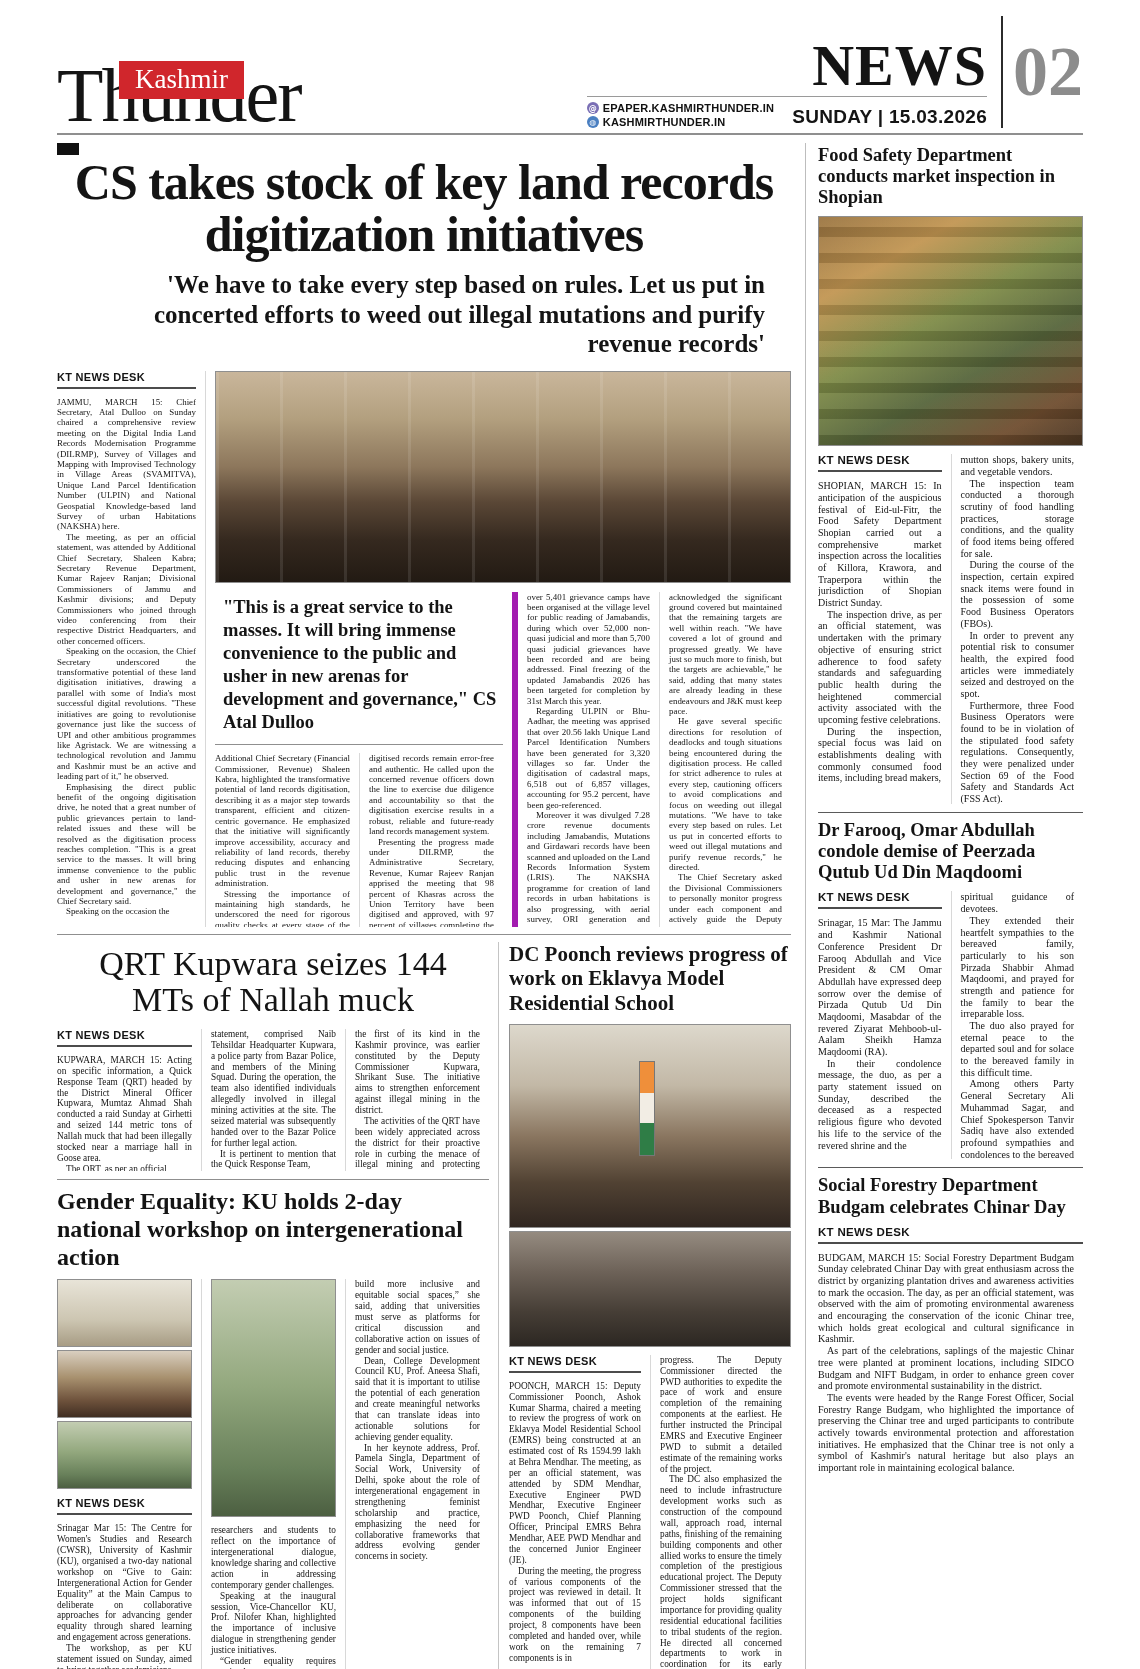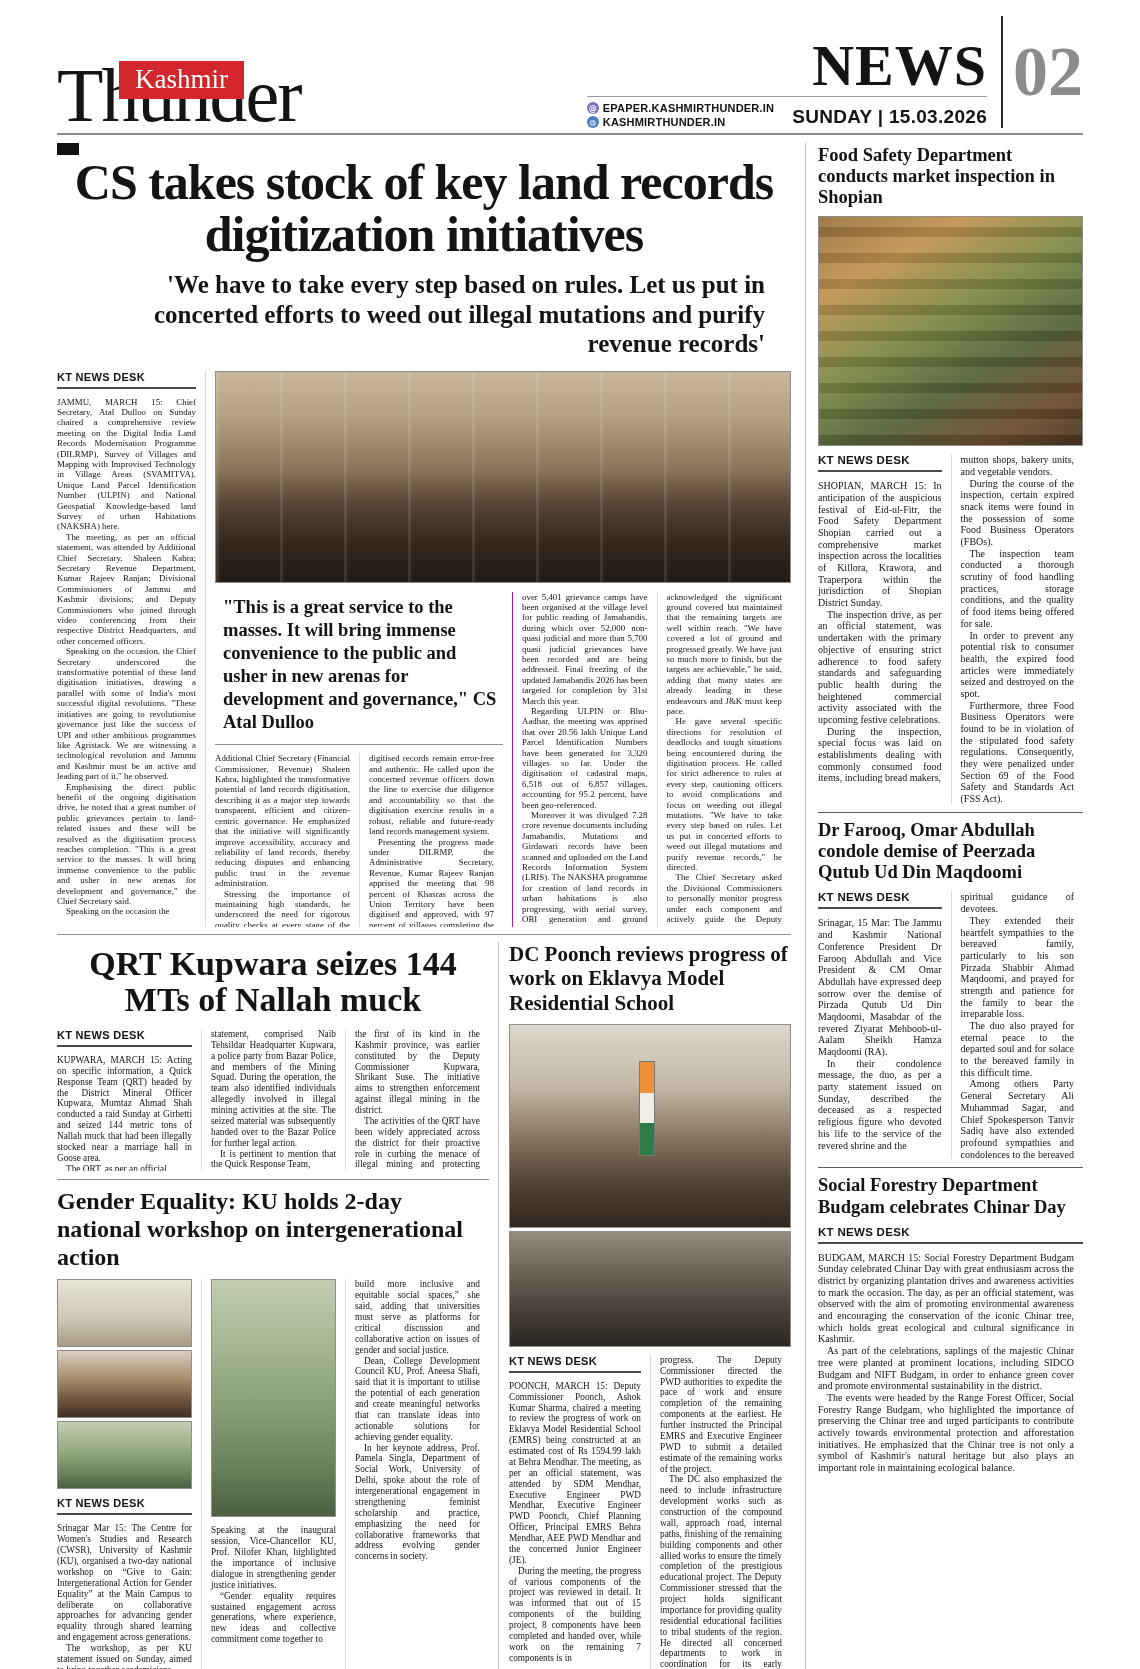--- a/index.html
+++ b/index.html
@@ -57,29 +57,29 @@
   .ma-body{display:flex;height:556px;overflow:hidden;font-size:8.9px;}
   .ma-col1{width:148px;flex:0 0 auto;padding-right:9px;}
   .ma-right{flex:1;border-left:1px solid #d8d8d8;padding-left:9px;display:flex;flex-direction:column;}
   .ma-photo{height:212px;margin-bottom:9px;flex:0 0 auto;}
   .ma-bottom{display:flex;flex:1;overflow:hidden;}
   .ma-bl{width:288px;flex:0 0 auto;display:flex;flex-direction:column;padding-right:9px;}
   .pull-quote{font-size:18.5px;font-weight:bold;line-height:1.25;padding:4px 2px 10px 8px;
               border-bottom:1px solid #8f8f8f;margin-bottom:8px;}
   .ma-bl-cols{display:flex;flex:1;overflow:hidden;}
   .ma-bl-cols .ncol{width:50%;}
-  .ma-br{flex:1;display:flex;border-left:1px solid #a21caf;padding-left:9px;overflow:hidden;}
+  .ma-br{flex:1;display:flex;border-left:6px solid #a21caf;padding-left:9px;overflow:hidden;}
   .ma-br .ncol{width:50%;}
   .ncol+.ncol{border-left:1px solid #d8d8d8;padding-left:9px;}
   .ncol{padding-right:9px;box-sizing:border-box;}
   
   .band2{display:flex;border-top:1px solid #8f8f8f;margin-top:7px;padding-top:7px;}
   .b2-left{width:432px;flex:0 0 auto;}
   .b2-right{flex:1;border-left:1px solid #c4c4c4;margin-left:9px;padding-left:10px;}
-  .qrt-head{font-size:34px;font-weight:bold;text-align:center;line-height:1.08;margin:4px 18px 10px;}
+  .qrt-head{font-size:34px;font-weight:normal;text-align:center;line-height:1.08;margin:4px 18px 10px;}
   .qrt-cols{display:flex;height:142px;overflow:hidden;font-size:9.3px;}
   .qrt-cols .ncol{width:33.33%;}
   .gender{border-top:1px solid #8f8f8f;margin-top:8px;padding-top:6px;}
   .gender-head{font-size:24px;font-weight:bold;line-height:1.16;margin:2px 0 8px;}
   .gender-cols{display:flex;height:452px;overflow:hidden;font-size:9.3px;}
   .gender-cols .ncol{width:33.33%;display:flex;flex-direction:column;}
   .gc-photos{display:flex;flex-direction:column;gap:3px;margin-bottom:8px;flex:0 0 auto;}
   .gc-photos .photo{height:68px;}
   .g2-photo{height:238px;margin-bottom:8px;flex:0 0 auto;}
   
@@ -218,20 +218,21 @@
                 </div>
                 <div class="byline">KT NEWS DESK</div>
                 <div>
                     <p>Srinagar Mar 15: The Centre for Women's Studies and Research (CWSR), University of Kashmir (KU), organised a two-day national workshop on “Give to Gain: Intergenerational Action for Gender Equality” at the Main Campus to deliberate on collaborative approaches for advancing gender equality through shared learning and engagement across generations.</p>
                     <p>The workshop, as per KU statement issued on Sunday, aimed to bring together academicians,</p>
                   </div>
               </div>
               <div class="ncol">
                 <div class="photo g2-photo ph-outdoor"></div>
                 <div>
+                    <p>researchers and students to reflect on the importance of intergenerational dialogue, knowledge sharing and collective action in addressing contemporary gender challenges.</p>
                     <p>Speaking at the inaugural session, Vice-Chancellor KU, Prof. Nilofer Khan, highlighted the importance of inclusive dialogue in strengthening gender justice initiatives.</p>
                     <p>“Gender equality requires sustained engagement across generations, where experience, new ideas and collective commitment come together to</p>
                   </div>
               </div>
               <div class="ncol">
                   <p>build more inclusive and equitable social spaces,” she said, adding that universities must serve as platforms for critical discussion and collaborative action on issues of gender and social justice.</p>
                   <p>Dean, College Development Council  KU, Prof. Aneesa Shafi, said that it is important to utilise the potential of each generation and create meaningful networks that can translate ideas into actionable solutions for achieving gender equality.</p>
                   <p>In her keynote address, Prof. Pamela Singla, Department of Social Work, University of Delhi, spoke about the role of intergenerational engagement in strengthening feminist scholarship and practice, emphasizing the need for collaborative frameworks that address evolving gender concerns in society.</p>
                 </div>
             </div>
@@ -270,22 +271,22 @@
           <div class="ncol">
             <div class="byline">KT NEWS DESK</div>
             <div>
                 <p>SHOPIAN, MARCH 15: In anticipation of the auspicious festival of Eid-ul-Fitr, the Food Safety Department Shopian carried out a comprehensive market inspection across the localities of Killora, Krawora, and Traperpora within the jurisdiction of Shopian District Sunday.</p>
                 <p>The inspection drive, as per an official statement, was undertaken with the primary objective of ensuring strict adherence to food safety standards and safeguarding public health during the heightened commercial activity associated with the upcoming festive celebrations.</p>
                 <p>During the inspection, special focus was laid on establishments dealing with commonly consumed food items, including bread makers,</p>
               </div>
           </div>
           <div class="ncol">
               <p>mutton shops, bakery units, and vegetable vendors.</p>
+              <p>The inspection team conducted a thorough scrutiny of food handling practices, storage conditions, and the quality of food items being offered for sale.</p>
               <p>During the course of the inspection, certain expired snack items were found in the possession of some Food Business Operators (FBOs).</p>
-              <p>The inspection team conducted a thorough scrutiny of food handling practices, storage conditions, and the quality of food items being offered for sale.</p>
               <p>In order to prevent any potential risk to consumer health, the expired food articles were immediately seized and destroyed on the spot.</p>
               <p>Furthermore, three Food Business Operators were found to be in violation of the stipulated food safety regulations. Consequently, they were penalized under Section 69 of the Food Safety and Standards Act (FSS Act).</p>
             </div>
         </div>
       </div>
 
       <div class="rail-sep"></div>
 
       <div>
         <h2 class="rail-art-head">Dr Farooq, Omar Abdullah condole demise of Peerzada Qutub Ud Din Maqdoomi</h2>

